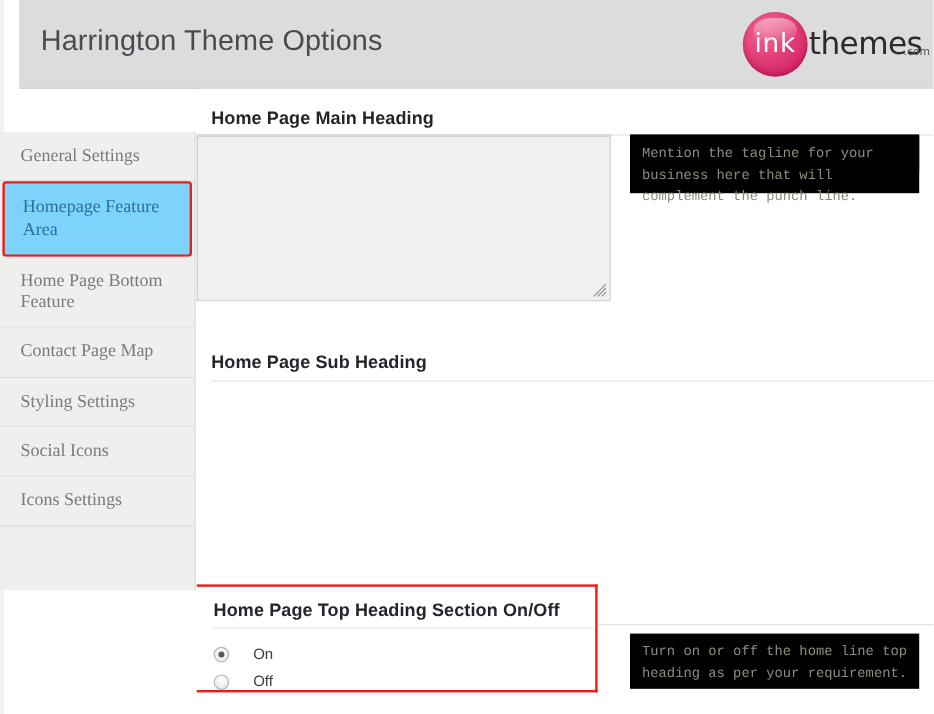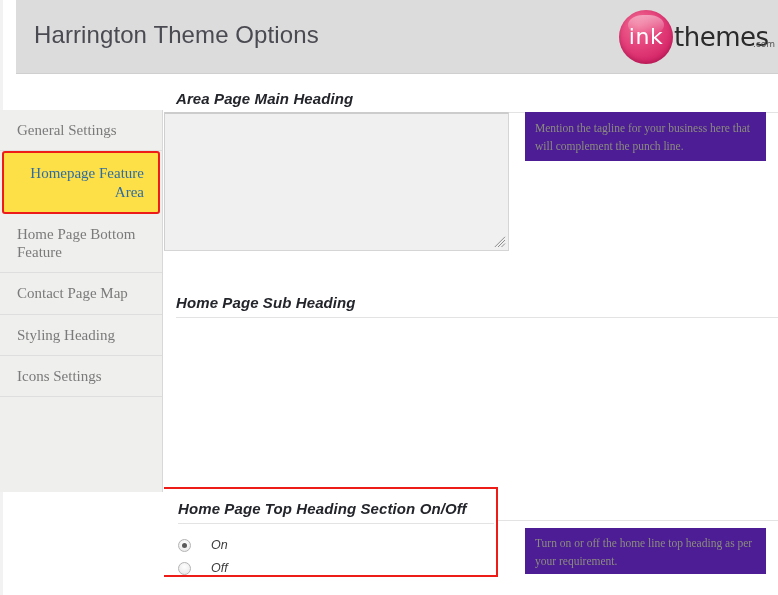--- a/index.html
+++ b/index.html
@@ -140,44 +140,42 @@
     border-bottom: 1px solid #dedede;
     line-height: 1.22;
     cursor: pointer;
     background: #efefee;
   }
   .nav-item.tall {
     padding-top: 11px;
     padding-bottom: 11px;
   }
   .nav-item.active {
-    background: #fde047;
+    background: #7dd3fc;
     color: #2f6ca4;
     border: 2px solid #ee1c18;
     border-radius: 3px;
     margin: 0 2px;
     padding-left: 15px;
-    text-align: right;
   }
 
   
   .main {
     position: absolute;
     left: 164px;
     top: 0;
     width: 614px;
     height: 521px;
     background: #ffffff;
     box-sizing: border-box;
   }
 
   .section {
     position: relative;
     box-sizing: border-box;
-    font-style: italic;
   }
   .section-title {
     font-family: "Liberation Sans", sans-serif;
     font-size: 15px;
     font-weight: bold;
     color: #23252b;
     letter-spacing: 0.1px;
   }
   .divider {
     height: 1px;
@@ -196,23 +194,23 @@
     position: absolute;
     right: 2px;
     bottom: 2px;
     width: 12px;
     height: 12px;
     pointer-events: none;
   }
 
   .hint {
     box-sizing: border-box;
-    background: #4c1d95;
+    background: #000000;
     color: #8c8c7e;
-    font-family: Liberation Serif, serif;
+    font-family: Liberation Mono, monospace;
     font-size: 11.5px;
     line-height: 1.55;
     padding: 7px 10px 8px 10px;
   }
 
   
   #sec-main-heading { position: absolute; left: 12px; top: 16px; width: 602px; }
   #sec-main-heading .section-title { position: absolute; left: 0; top: 0; }
   #sec-main-heading .divider { position: absolute; left: 0; top: 22px; width: 602px; }
   #ta-main { position: absolute; left: 0; top: 38px; width: 345px; height: 132px; }
@@ -320,31 +318,34 @@
       <div class="nav-item tall active">
         <span>Homepage Feature Area</span>
       </div>
       <div class="nav-item tall">
         <span>Home Page Bottom Feature</span>
       </div>
       <div class="nav-item">
         <span>Contact Page Map</span>
       </div>
       <div class="nav-item">
-        <span>Styling Heading</span>
+        <span>Styling Settings</span>
+      </div>
+      <div class="nav-item">
+        <span>Social Icons</span>
       </div>
       <div class="nav-item">
         <span>Icons Settings</span>
       </div>
     </div>
 
     <div class="main">
 
       <div class="section" id="sec-main-heading">
-        <div class="section-title">Area Page Main Heading</div>
+        <div class="section-title">Home Page Main Heading</div>
         <div class="divider"></div>
       </div>
       <div class="textarea-box" id="ta-main">
         <svg class="resize-grip" viewBox="0 0 12 12">
           <path d="M11 4 L4 11 M11 7.5 L7.5 11 M11 0.8 L0.8 11" stroke="#8d8d8d" stroke-width="1" fill="none"></path>
         </svg>
       </div>
       <div class="hint" id="hint-main">Mention the punch line for your business here.</div>
 
       <div class="section" id="sec-sub-heading">

